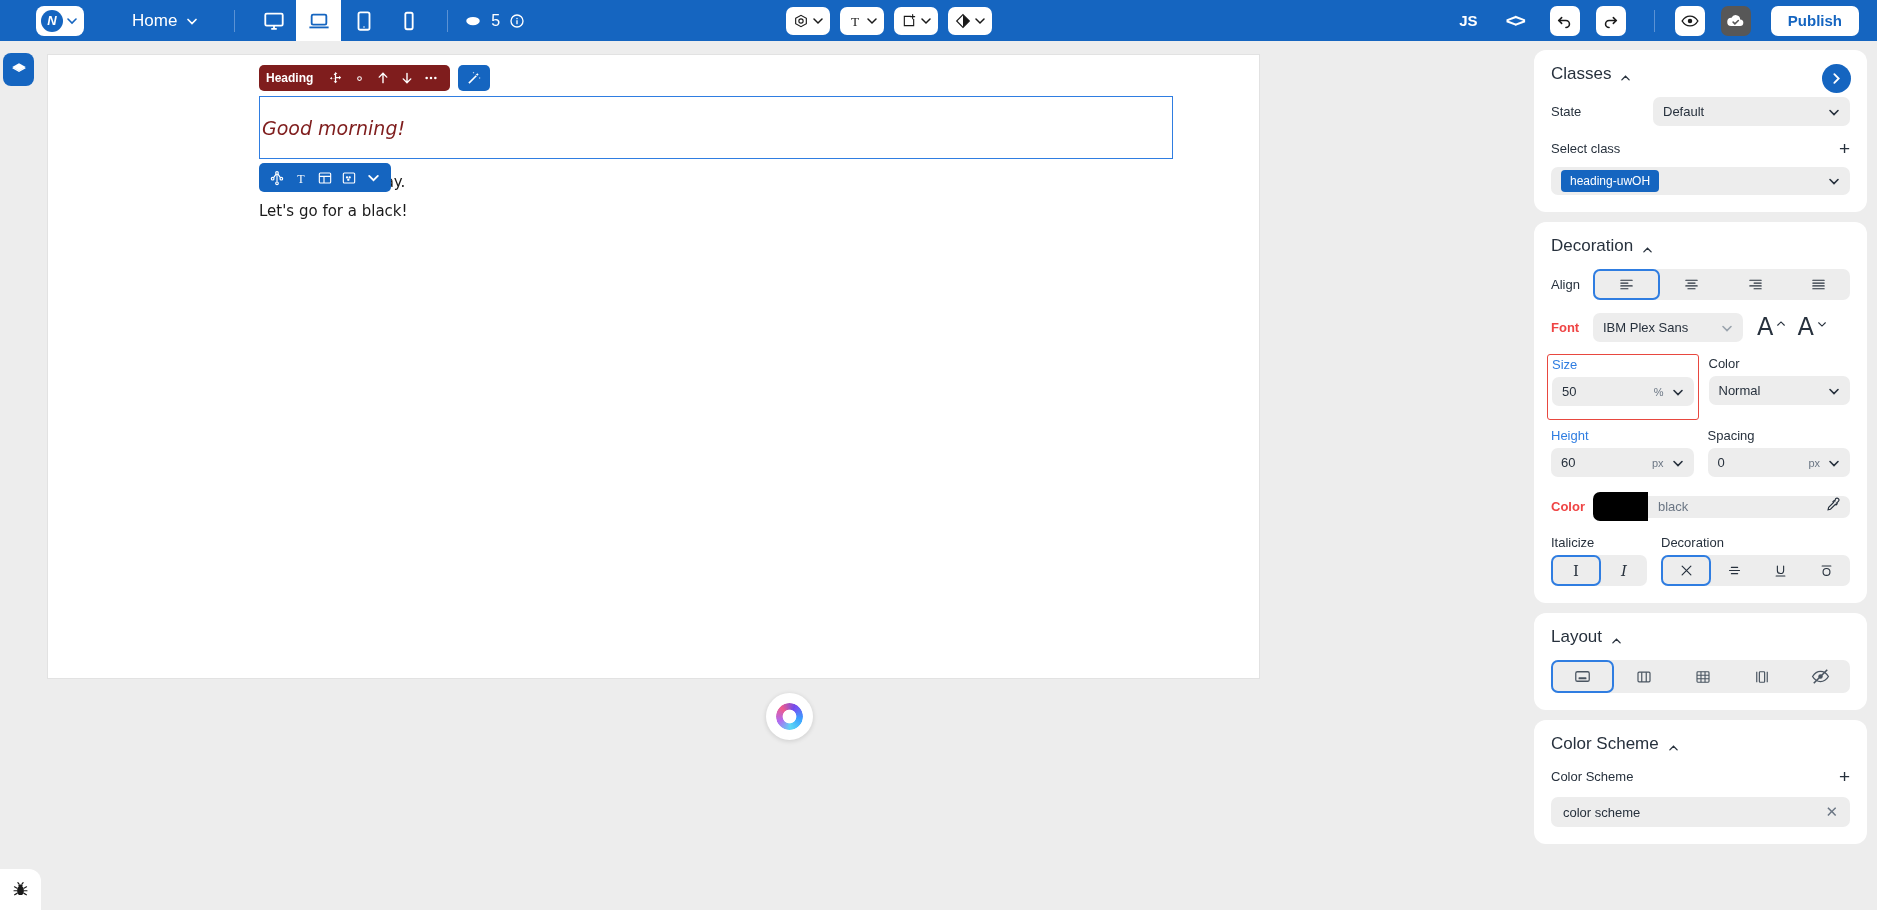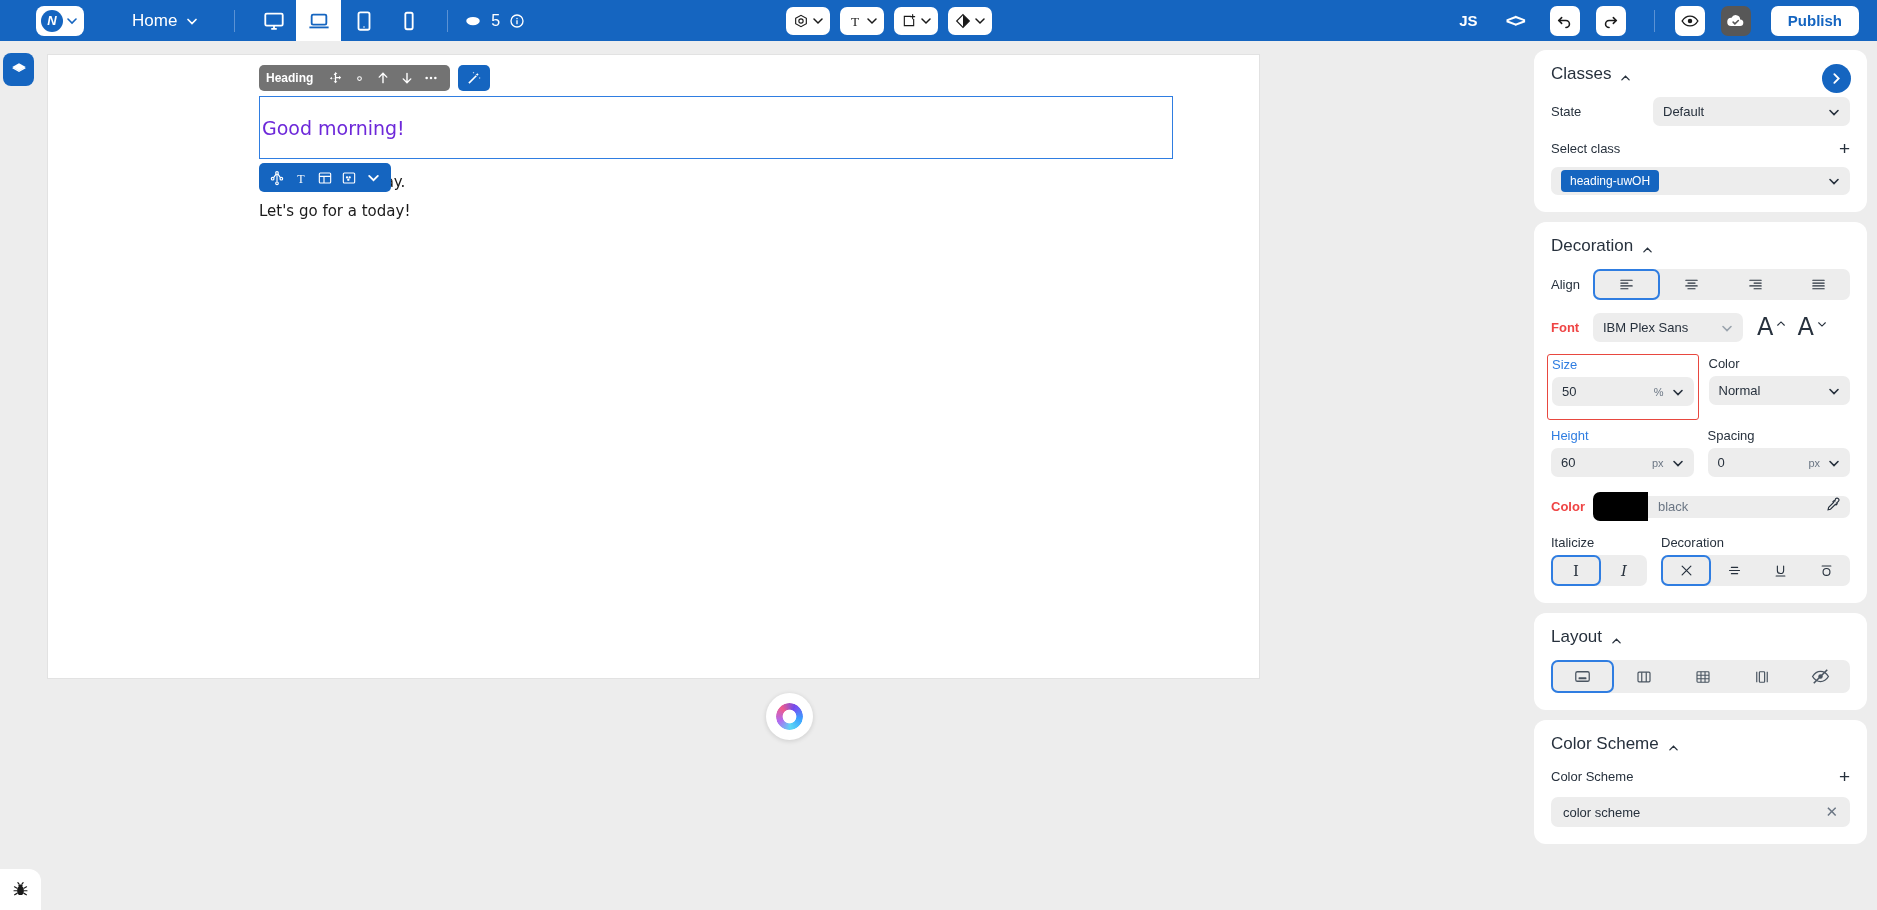--- a/index.html
+++ b/index.html
@@ -64,34 +64,34 @@
     background:#fff;border-top-right-radius:12px;
     display:flex;align-items:center;justify-content:center;cursor:pointer;
   }
 
   
   .canvas {
     position:absolute; left:47px; top:54px; width:1213px; height:625px;
     background:#fff; border:1px solid #e2e2e2; overflow:hidden;
   }
   .hd-toolbar {
-    position:absolute; left:211px; top:10px; height:26px; background:#737373; border-radius:5px;
+    position:absolute; left:211px; top:10px; height:26px; background:#7f1d1d; border-radius:5px;
     display:flex; align-items:center; gap:0px; padding:0 7px; color:#fff; z-index:6;
   }
   .hd-toolbar .lbl { font-size:12px; font-weight:bold; margin-right:10px; }
   .tb-ico { width:24px;height:24px;display:flex;align-items:center;justify-content:center;cursor:pointer; }
   .magic-btn {
     position:absolute; left:410px; top:10px; width:32px; height:26px; background:#1565c0;
     border-radius:5px; display:flex;align-items:center;justify-content:center;cursor:pointer; z-index:6;
   }
   .heading-box {
     position:absolute; left:211px; top:41px; width:914px; height:63px;
     border:1px solid #2f7de1; background:#fff; display:flex; align-items:center; z-index:3;
   }
-  .heading-text { font-family:"DejaVu Sans", sans-serif; font-size:19px; color:#6d28d9; padding-left:2px; }
+  .heading-text { font-family:"DejaVu Sans", sans-serif; font-size:19px; color:#7f1d1d; padding-left:2px;font-style:italic; }
   .sub-toolbar {
     position:absolute; left:211px; top:108px; height:29px; background:#1565c0; border-radius:5px;
     display:flex; align-items:center; padding:0 6px; z-index:6;
   }
   .para1 {
     position:absolute; left:211px; top:118px; font-family:"DejaVu Sans", sans-serif;
     font-size:15px; color:#1a1a1a; z-index:2;
   }
   .para2 {
     position:absolute; left:211px; top:147px; font-family:"DejaVu Sans", sans-serif;
@@ -395,21 +395,21 @@
         <circle cx="11" cy="14.5" r=".9" fill="#fff"></circle>
       </svg>
     </span>
     <span class="tb-ico">
       <svg width="13" height="13" viewBox="0 0 12 12">
         <path d="M2 4.5l4 4 4-4" stroke="#fff" stroke-width="1.7" fill="none" stroke-linecap="round"></path>
       </svg>
     </span>
   </div>
 
-  <div class="para2">Let's go for a today!</div>
+  <div class="para2">Let's go for a black!</div>
 </div>
 
 <div class="orb-wrap">
   <div class="orb"></div>
 </div>
 
 <div class="right-panel">
 
   <div class="card">
     <div class="card-title">

